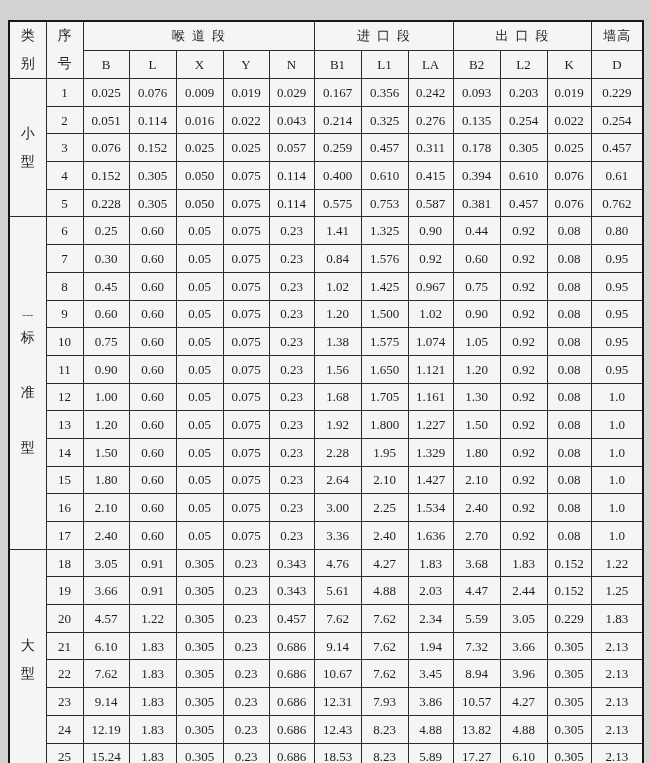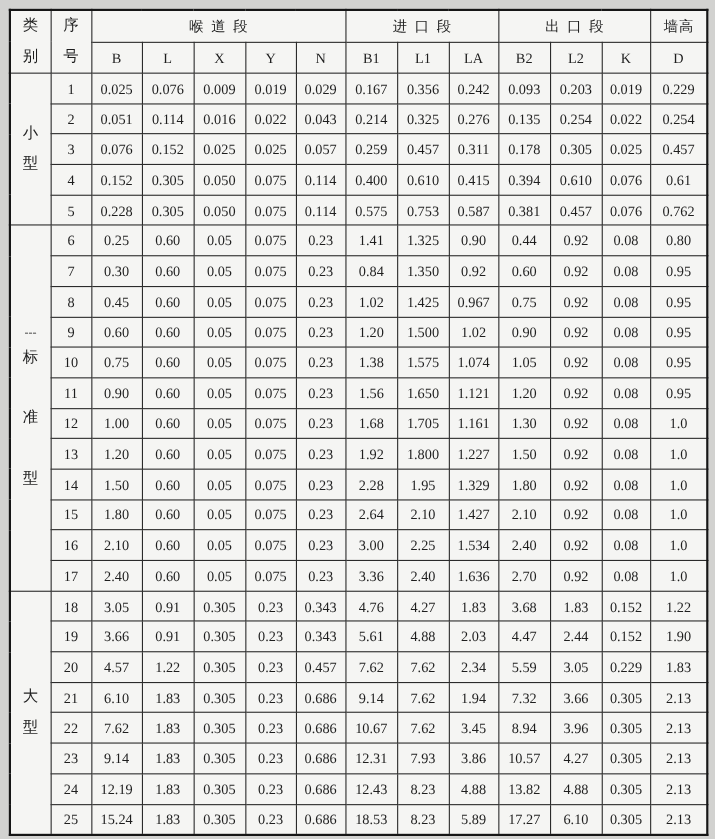--- a/index.html
+++ b/index.html
@@ -3,21 +3,21 @@
 <meta charset="utf-8">
 <style>
   html,body{margin:0;padding:0;}
   body{
     width:650px;height:763px;
     background:#d2d2d0;
     font-family:"Liberation Serif","DejaVu Serif",serif;
     color:#1e1e1e;
     overflow:hidden;
   }
-  .page{position:relative;width:650px;height:573px;}
+  .page{position:relative;width:650px;height:573px;margin-top:12px;}
   table.spec{
     position:absolute;left:8px;top:8px;
     width:634px;
     border-collapse:collapse;
     table-layout:fixed;
     background:#f5f5f3;
     border:2px solid #161616;
   }
   table.spec th, table.spec td{
     border:1px solid #2b2b2b;
@@ -204,21 +204,21 @@
           <td class="value">0.80</td>
         </tr>
         <tr class="datarow">
           <td class="serial">7</td>
           <td class="value">0.30</td>
           <td class="value">0.60</td>
           <td class="value">0.05</td>
           <td class="value">0.075</td>
           <td class="value">0.23</td>
           <td class="value">0.84</td>
-          <td class="value">1.350</td>
+          <td class="value">1.576</td>
           <td class="value">0.92</td>
           <td class="value">0.60</td>
           <td class="value">0.92</td>
           <td class="value">0.08</td>
           <td class="value">0.95</td>
         </tr>
         <tr class="datarow">
           <td class="serial">8</td>
           <td class="value">0.45</td>
           <td class="value">0.60</td>
@@ -395,21 +395,21 @@
           <td class="value">0.91</td>
           <td class="value">0.305</td>
           <td class="value">0.23</td>
           <td class="value">0.343</td>
           <td class="value">5.61</td>
           <td class="value">4.88</td>
           <td class="value">2.03</td>
           <td class="value">4.47</td>
           <td class="value">2.44</td>
           <td class="value">0.152</td>
-          <td class="value">1.90</td>
+          <td class="value">1.25</td>
         </tr>
         <tr class="datarow">
           <td class="serial">20</td>
           <td class="value">4.57</td>
           <td class="value">1.22</td>
           <td class="value">0.305</td>
           <td class="value">0.23</td>
           <td class="value">0.457</td>
           <td class="value">7.62</td>
           <td class="value">7.62</td>

